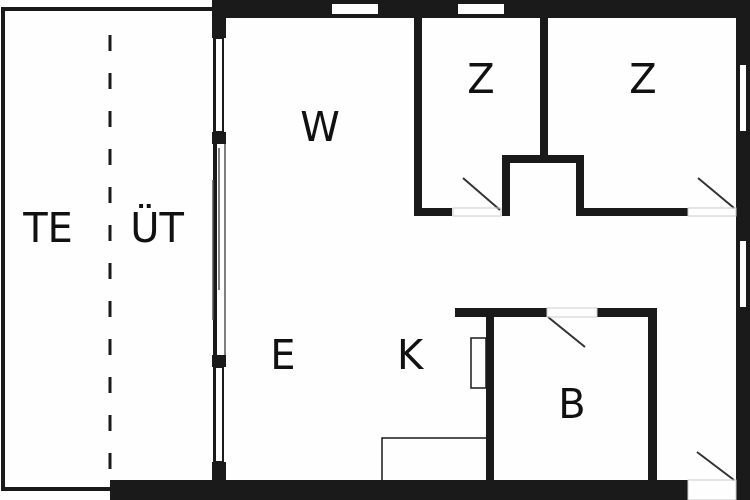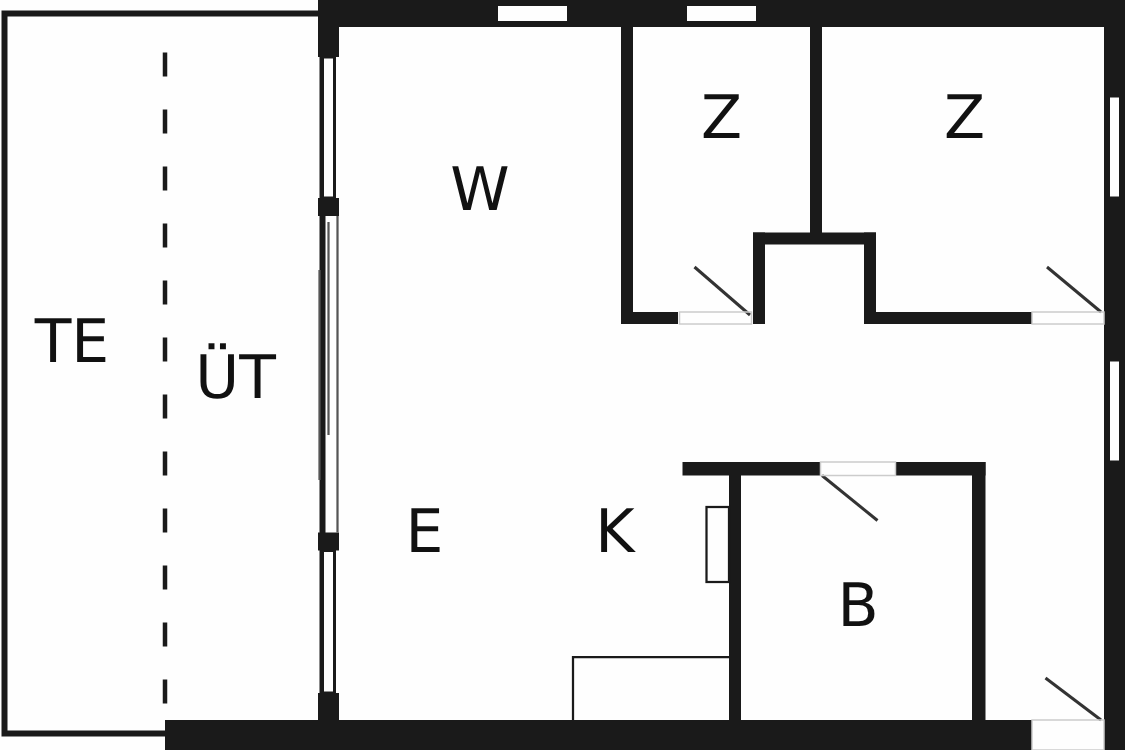--- a/index.html
+++ b/index.html
@@ -78,20 +78,20 @@
       <rect x="688" y="480" width="48" height="20"></rect>
     </g>
 
     <g fill="none" stroke="#1a1a1a" stroke-width="1.5">
       <rect x="471" y="338" width="15" height="50"></rect>
       <polyline points="382,480 382,438 486,438"></polyline>
     </g>
   </svg>
 
   <div class="label" style="left:48px;top:228px;text-align:center;">TE</div>
-  <div class="label" style="left:157px;top:228px;margin-top:24px;">ÜT</div>
+  <div class="label" style="left:157px;top:228px;">ÜT</div>
   <div class="label" style="left:320px;top:127px;">W</div>
   <div class="label" style="left:481px;top:79px;">Z</div>
   <div class="label" style="left:643px;top:79px;">Z</div>
   <div class="label" style="left:283px;top:355px;">E</div>
   <div class="label" style="left:410px;top:355px;">K</div>
   <div class="label" style="left:572px;top:404px;">B</div>
 </div>
 
 </body></html>

